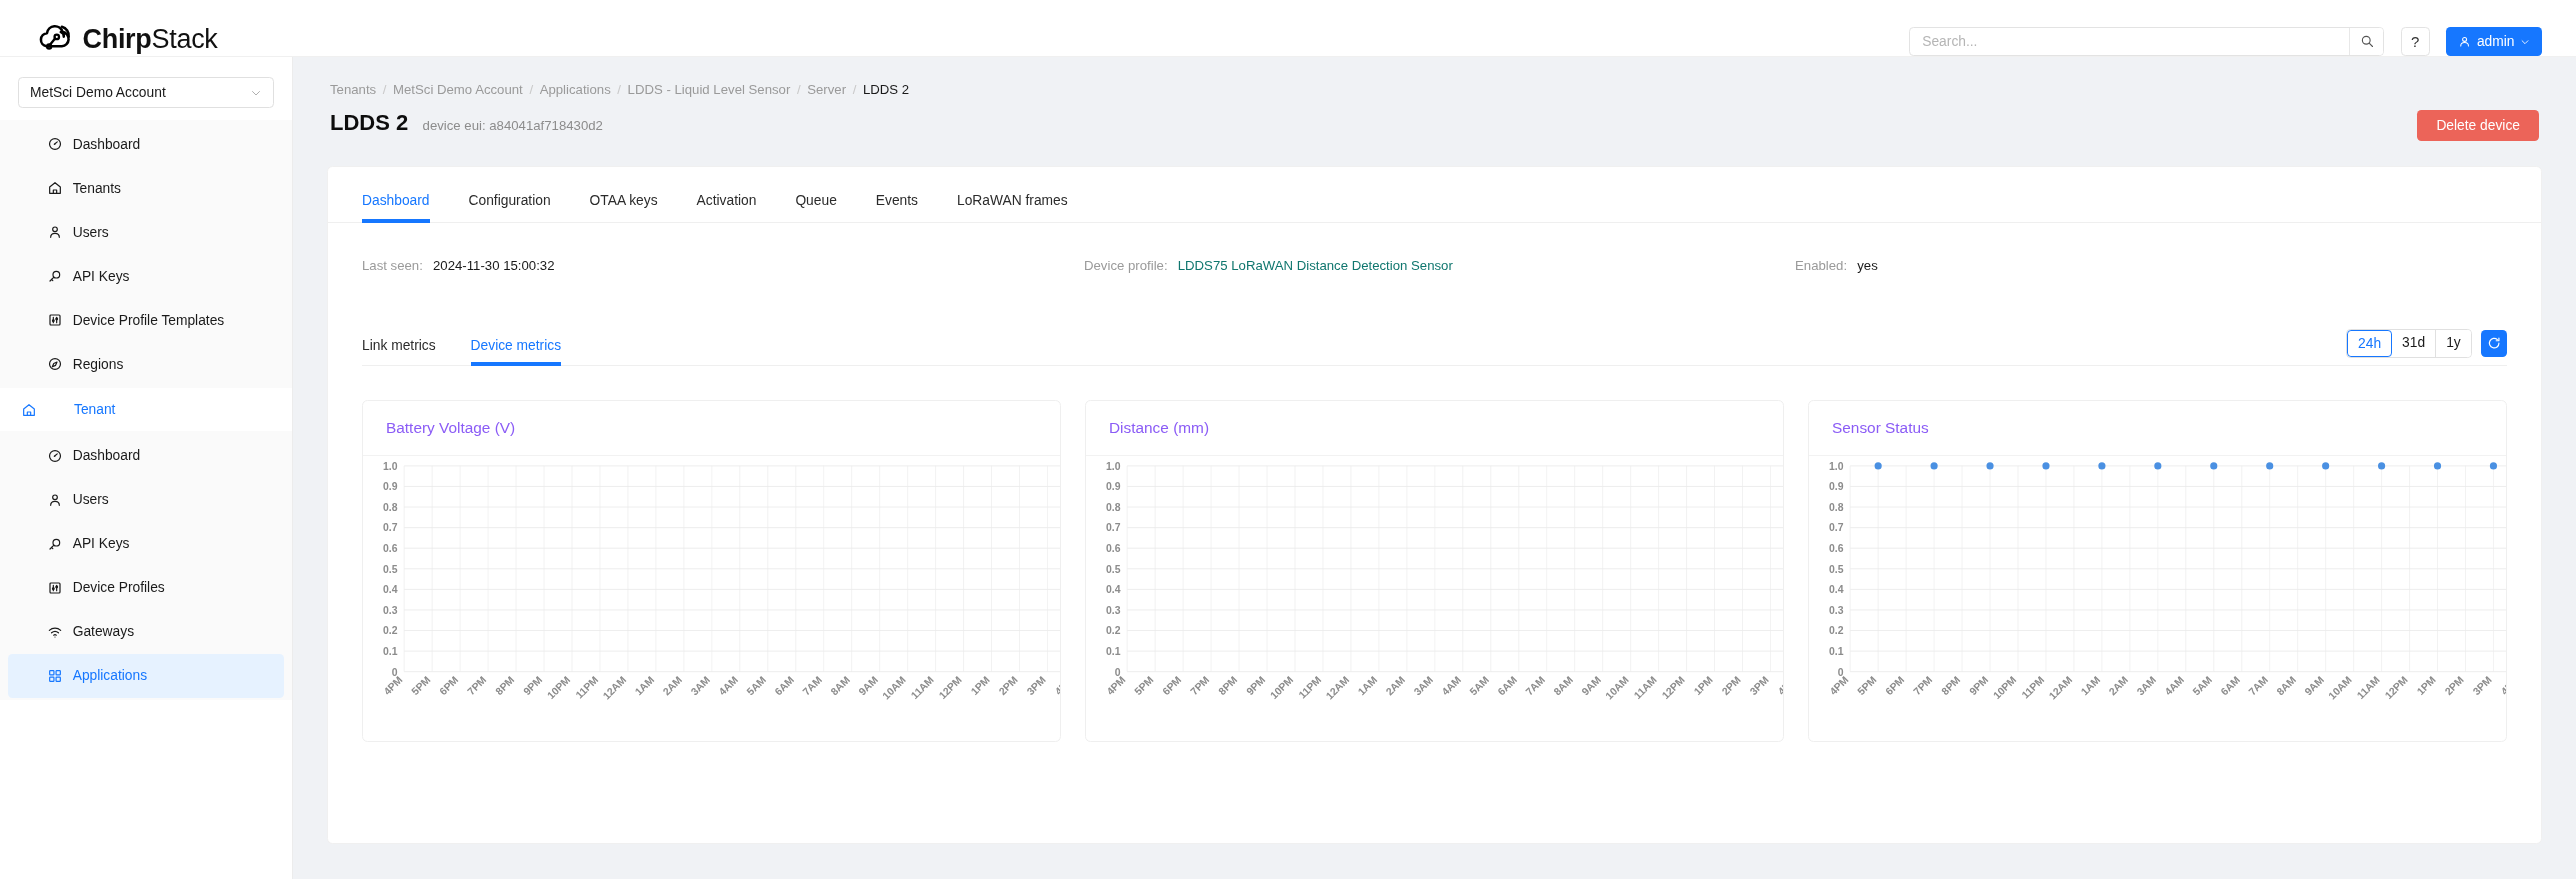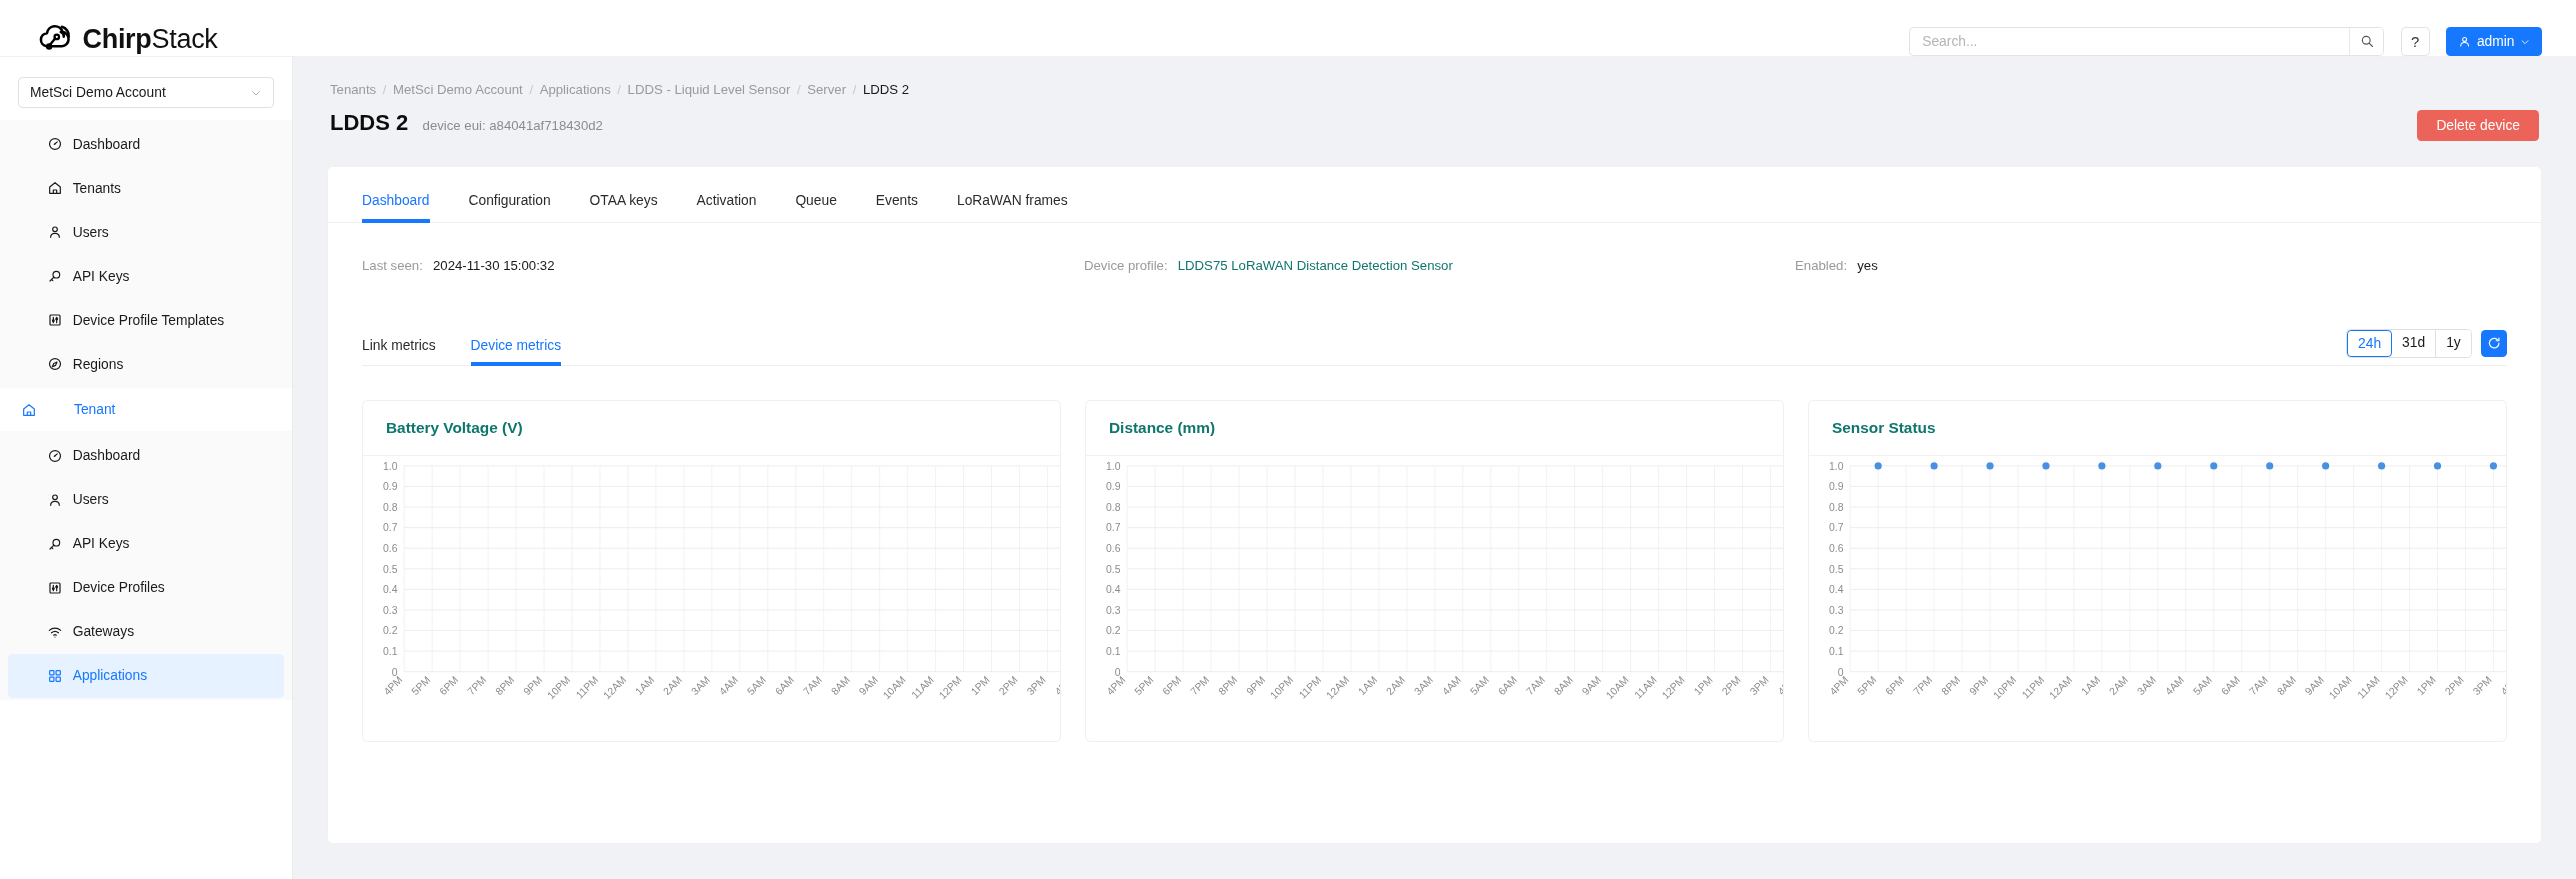--- a/index.html
+++ b/index.html
@@ -196,23 +196,23 @@
     display: flex; gap: 24px;
     margin: 34px 34px 0 34px;
   }
   .chart-card {
     flex: 1; border: 0.6px solid #efefef; border-radius: 5.5px;
     background: #fff; height: 342px; overflow: hidden;
   }
   .chart-head {
     height: 55px; display: flex; align-items: center;
     padding-left: 23px; border-bottom: 0.6px solid #f2f2f2;
-    font-size: 15.4px; font-weight: 700; color: #0f766e;
-  }
-  .plot-wrap { position: relative; width: 100%; height: 285px; }
+    font-size: 15.4px; font-weight: 400; color: #8b5cf6;
+  }
+  .plot-wrap { position: relative; width: 100%; height: 285px; font-weight: bold; }
   .plot-wrap svg { display: block; }
 </style>
 </head>
 <body>
 
 <div class="topbar">
   <div class="logo-wrap">
     <svg class="logo-mark" viewBox="0 0 40 32">
       <path d="M26 4.5a8.5 8.5 0 0 1 6.4 9.4" fill="none" stroke="#000" stroke-width="2.4" stroke-linecap="round"></path>
       <path d="M25 9.5a4 4 0 0 1 2.8 4.3" fill="none" stroke="#000" stroke-width="2.4" stroke-linecap="round"></path>

